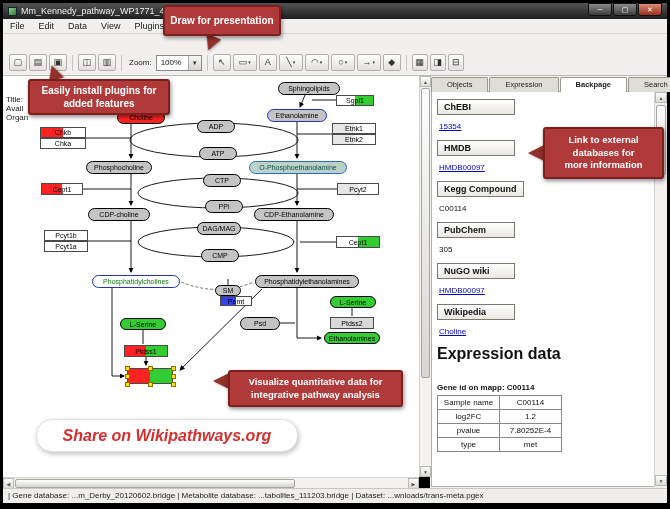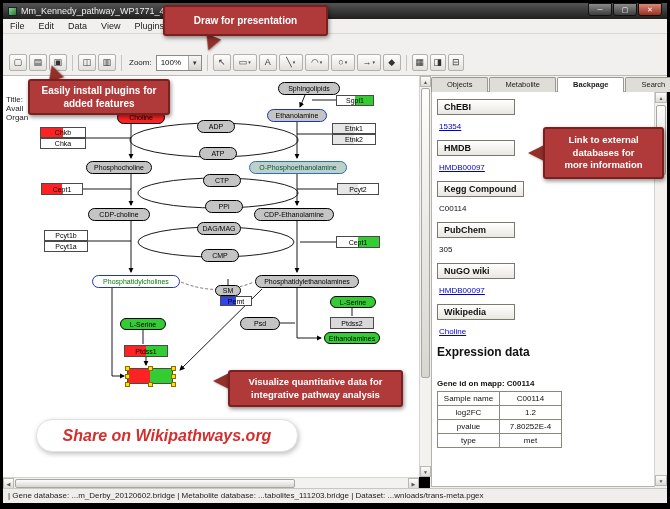--- a/index.html
+++ b/index.html
@@ -75,21 +75,21 @@
                 background:#fff; border:1px solid #b5b3ae; z-index:8; }
   .panel-scroll { position:absolute; left:654px; top:92px; width:12px; height:394px;
                   background:#f3f2f0; border-left:1px solid #d5d3ce; z-index:9; }
   .bp { position:absolute; left:437px; top:95px; width:212px; height:388px; z-index:9;
         font-size:8px; color:#111; overflow:hidden; }
   .bp-header { border:1px solid #7a786f; background:linear-gradient(#ffffff,#e9e7e2);
                font-weight:bold; font-size:9px; padding:2px 6px; width:max-content;
                min-width:78px; margin:4px 0 7px; }
   .bp-link { color:#0000cc; text-decoration:underline; margin:0 0 9px 2px; width:max-content; }
   .bp-value { margin:0 0 9px 2px; }
-  .bp-exp-title { font-size:12px; font-weight:bold; margin-top:4px; }
+  .bp-exp-title { font-size:16px; font-weight:bold; margin-top:4px; }
   .bp-geneid { font-size:8px; font-weight:bold; margin-top:20px; margin-bottom:3px; }
   .exp-table { border-collapse:collapse; font-size:8px; }
   .exp-table td { border:1px solid #8a887f; width:62px; height:14px; text-align:center;
                   padding:1px 4px; }
 
   
   .statusbar { position:absolute; left:3px; top:488px; width:664px; height:15px;
                background:#efeeec; border-top:1px solid #c9c7c2; font-size:8px; color:#222;
                line-height:14px; padding-left:5px; white-space:nowrap; overflow:hidden; z-index:10; }
 
@@ -312,21 +312,21 @@
   </div>
   <div class="hscroll">
     <div class="sb-arrow" style="left:0">◀</div>
     <div class="sb-thumb" style="top:1px;left:12px;width:280px;height:9px"></div>
     <div class="sb-arrow" style="right:0">▶</div>
   </div>
 
   <div class="sidepanel-bg"></div>
   <div class="tabs" id="tabs">
       <div class="tab">Objects</div>
-      <div class="tab">Metabolite</div>
+      <div class="tab">Expression</div>
       <div class="tab active">Backpage</div>
       <div class="tab">Search</div>
       <div class="tab">Legend</div>
     </div>
   <div class="panel-body"></div>
   <div class="panel-scroll">
     <div class="sb-arrow" style="top:0;width:12px">▲</div>
     <div class="sb-thumb" style="left:1px;top:13px;width:10px;height:70px"></div>
     <div class="sb-arrow" style="bottom:0;width:12px">▼</div>
   </div>
@@ -365,21 +365,21 @@
             <td>type</td>
             <td>met</td>
           </tr>
         </tbody>
     </table>
   </div>
 
   <div class="statusbar">| Gene database: ...m_Derby_20120602.bridge  |  Metabolite database: ...tabolites_111203.bridge  |  Dataset: ...wnloads/trans-meta.pgex</div>
 
   <div class="ptr ptr-down" style="left:203px;top:36px"></div>
-  <div class="callout" style="left:163px;top:5px;width:165px;height:31px">
+  <div class="callout" style="left:163px;top:5px;width:118px;height:31px">
     <span>Draw for presentation</span>
   </div>
 
   <div class="ptr ptr-up" style="left:46px;top:65px"></div>
   <div class="callout" style="left:28px;top:79px;width:142px;height:36px">
     <span>Easily install plugins for</span>
     <span>added features</span>
   </div>
 
   <div class="ptr ptr-left" style="left:528px;top:145px"></div>

